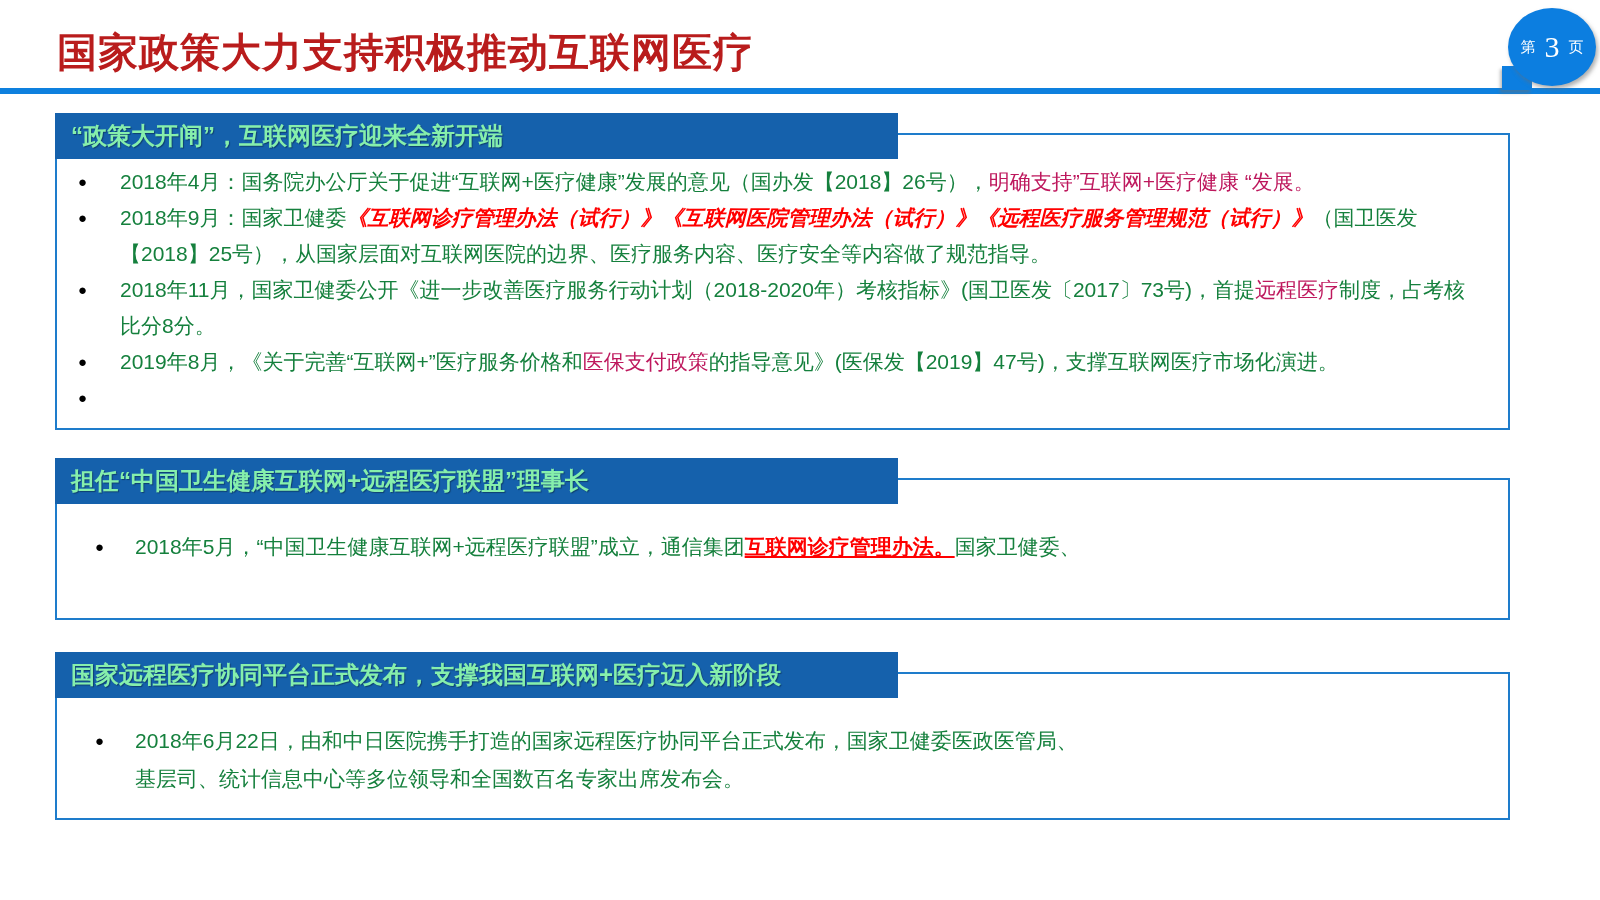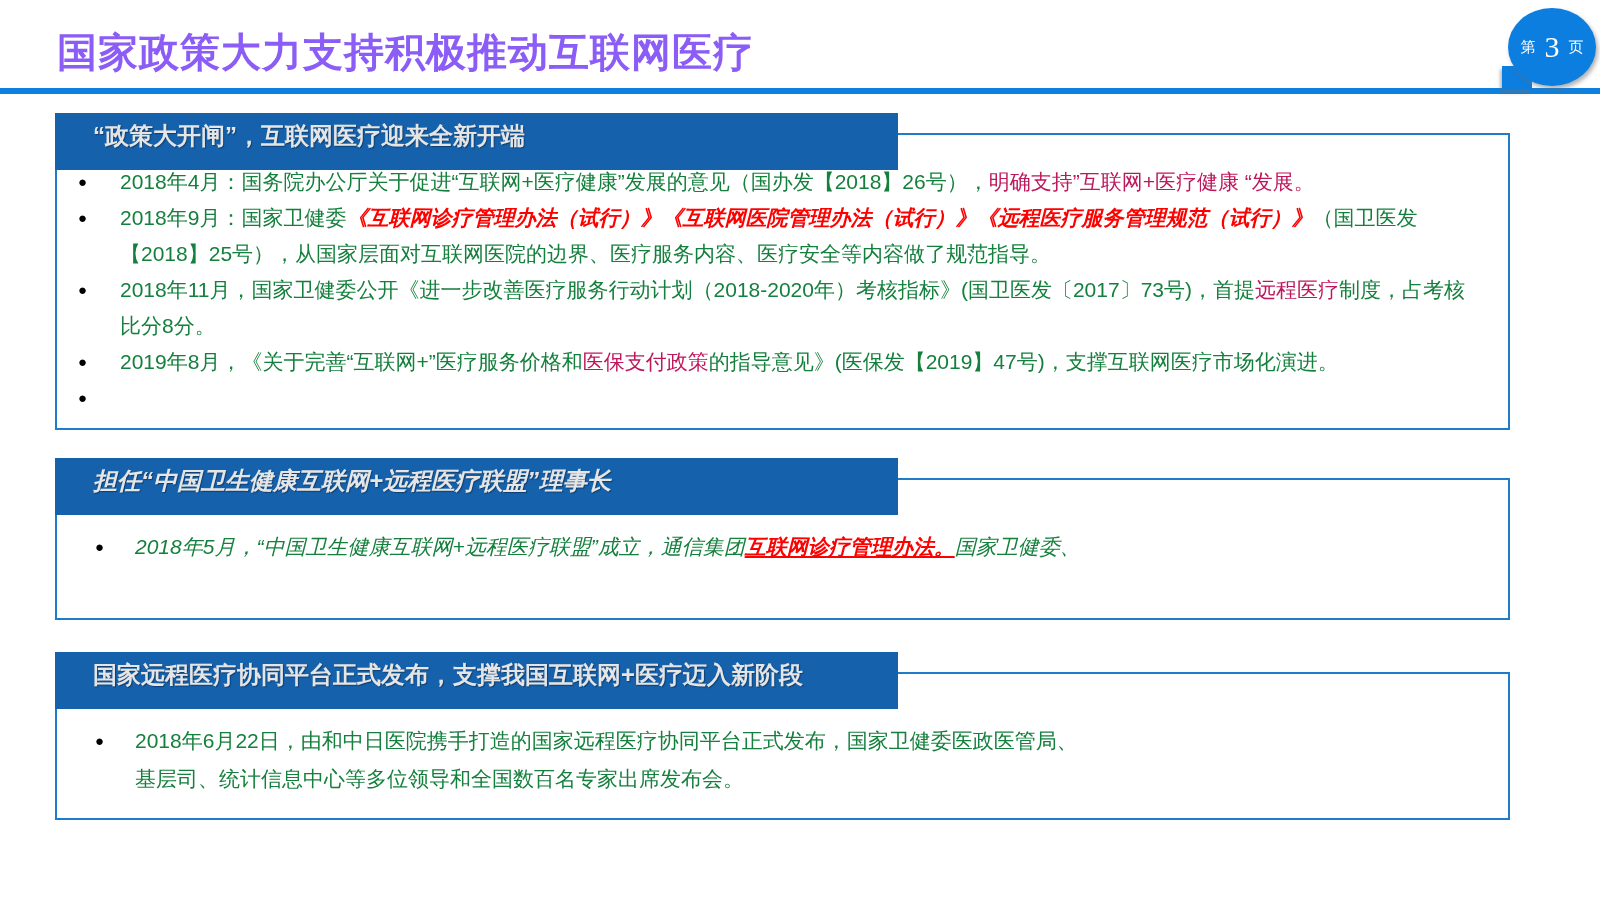--- a/index.html
+++ b/index.html
@@ -3,49 +3,49 @@
 <meta charset="utf-8">
 <style>
   html,body{margin:0;padding:0;background:#ffffff;}
   .slide{
     position:relative;width:1600px;height:900px;background:#ffffff;overflow:hidden;
     font-family:"Liberation Sans","DejaVu Sans",sans-serif;
   }
   
   .page-title{
     position:absolute;left:57px;top:25px;
-    font-size:40px;font-weight:700;color:#8b5cf6;letter-spacing:1px;white-space:nowrap;
+    font-size:40px;font-weight:700;color:#b91c1c;letter-spacing:1px;white-space:nowrap;
   }
   .title-rule{
     position:absolute;left:0;top:88px;width:1600px;height:6px;background:#0E80DE;
   }
   .badge-tail{
     position:absolute;left:1502px;top:66px;width:30px;height:24px;background:#0C7EE0;
     box-shadow:-2px 3px 3px rgba(110,110,110,.45);
   }
   .badge-circle{
     position:absolute;left:1508px;top:8px;width:88px;height:78px;background:#0C7EE0;
     border-radius:50%;display:flex;align-items:center;justify-content:center;gap:9px;
     box-shadow:2px 3px 4px rgba(110,110,110,.55);color:#ffffff;
   }
   .badge-pre,.badge-suf{font-size:15px;}
   .badge-num{font-size:30px;font-family:"Liberation Serif","DejaVu Serif",serif;}
   
   .section{position:absolute;left:55px;width:1455px;}
   #sec0{top:113px;height:317px;}
-  #sec1{top:458px;height:162px;font-style:italic;}
+  #sec1{top:458px;height:162px;}
   #sec2{top:652px;height:168px;}
   .sec-box{
     position:absolute;top:20px;left:0;right:0;bottom:0;
     border:2px solid #1E7CCB;background:#ffffff;z-index:1;
   }
   .sec-bar{
-    position:absolute;top:0;left:0;width:843px;height:57px;background:#1561AC;
-    color:#e5e5e5;font-weight:700;font-size:24px;line-height:46px;
-    padding-left:38px;box-sizing:border-box;z-index:2;white-space:nowrap;
+    position:absolute;top:0;left:0;width:843px;height:46px;background:#1561AC;
+    color:#86efac;font-weight:700;font-size:24px;line-height:46px;
+    padding-left:16px;box-sizing:border-box;z-index:2;white-space:nowrap;
     text-shadow:1px 1px 1px rgba(0,0,0,.35);
   }
   .bullets{list-style:none;margin:0;padding:0;position:absolute;left:0;right:0;z-index:3;}
   #sec0 .bullets{top:51px;}
   #sec1 .bullets{top:70px;}
   #sec2 .bullets{top:70px;}
   .bullets li{
     position:relative;font-size:21px;line-height:36px;color:#000000;
     padding-left:65px;padding-right:28px;
   }

